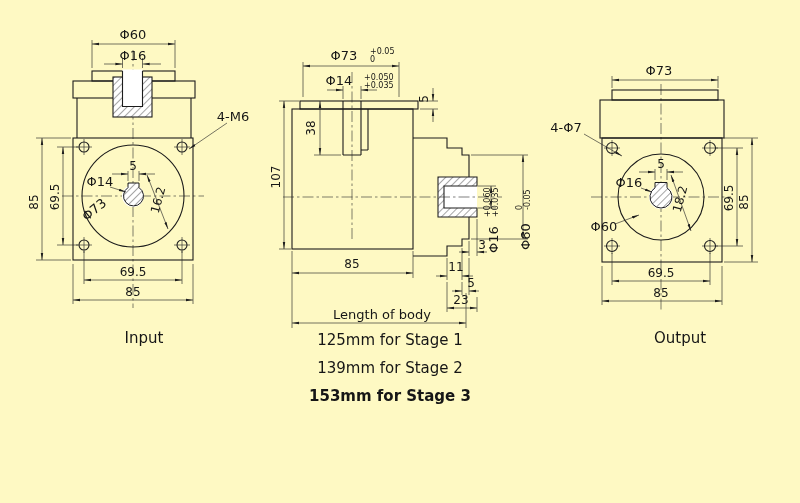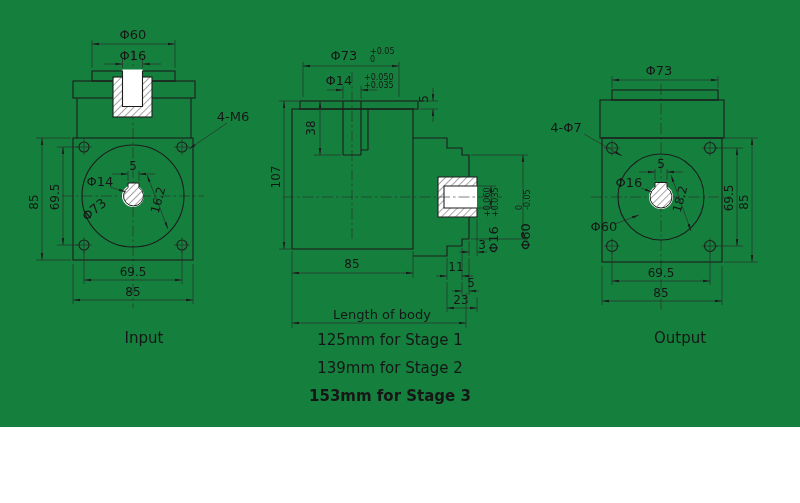--- a/index.html
+++ b/index.html
@@ -1,16 +1,16 @@
 <!DOCTYPE html>
 <html><head>
 <meta charset="utf-8">
 <style>
   html,body{margin:0;padding:0;background:#ffffff;}
-  .page{width:800px;height:427px;background:#15803d;position:relative;overflow:hidden;
+  .page{width:800px;height:503px;background:#fef9c3;position:relative;overflow:hidden;
         font-family:"DejaVu Sans","Liberation Sans",sans-serif;}
   svg{display:block;}
   svg text{fill:#161616;font-family:"DejaVu Sans","Liberation Sans",sans-serif;}
   .dim{font-size:12px;}
   .dia{font-size:13px;}
   .tol{font-size:8px;}
   .viewlabel{font-size:15px;}
   .note{font-size:15px;}
   .note-b{font-size:15px;font-weight:bold;}
   .lenlabel{font-size:13px;}

